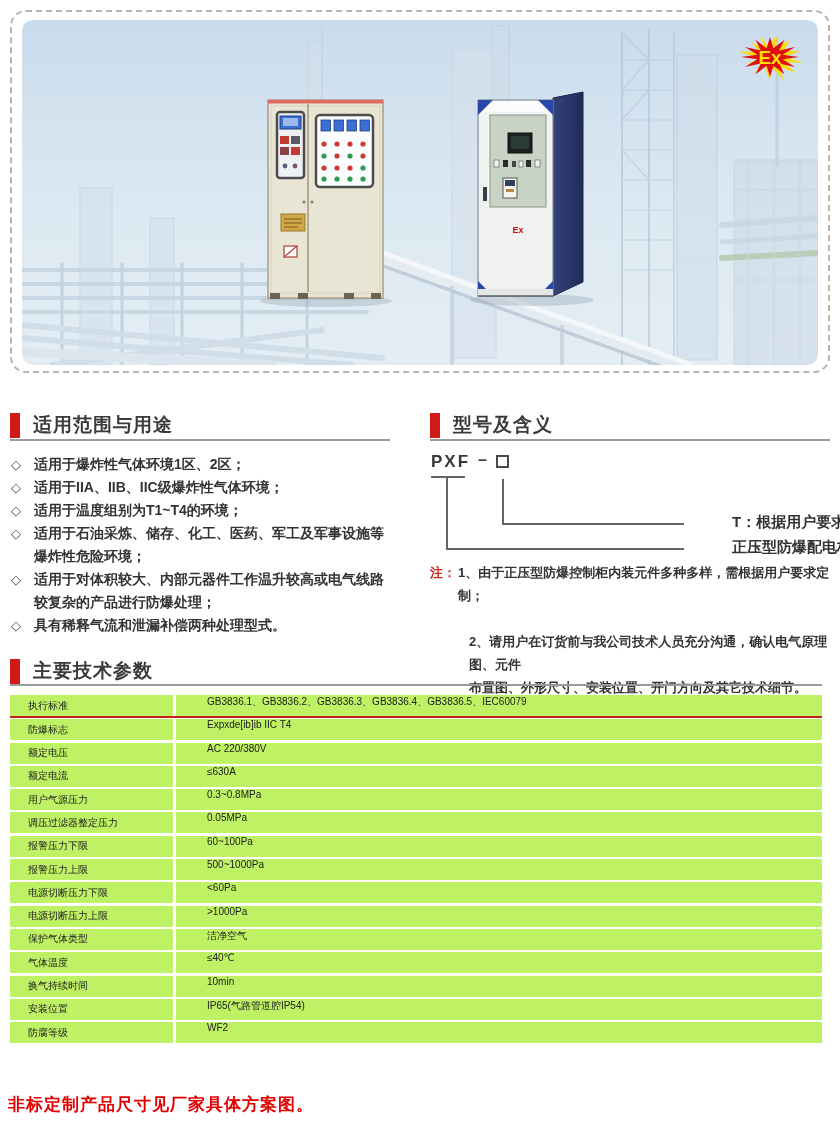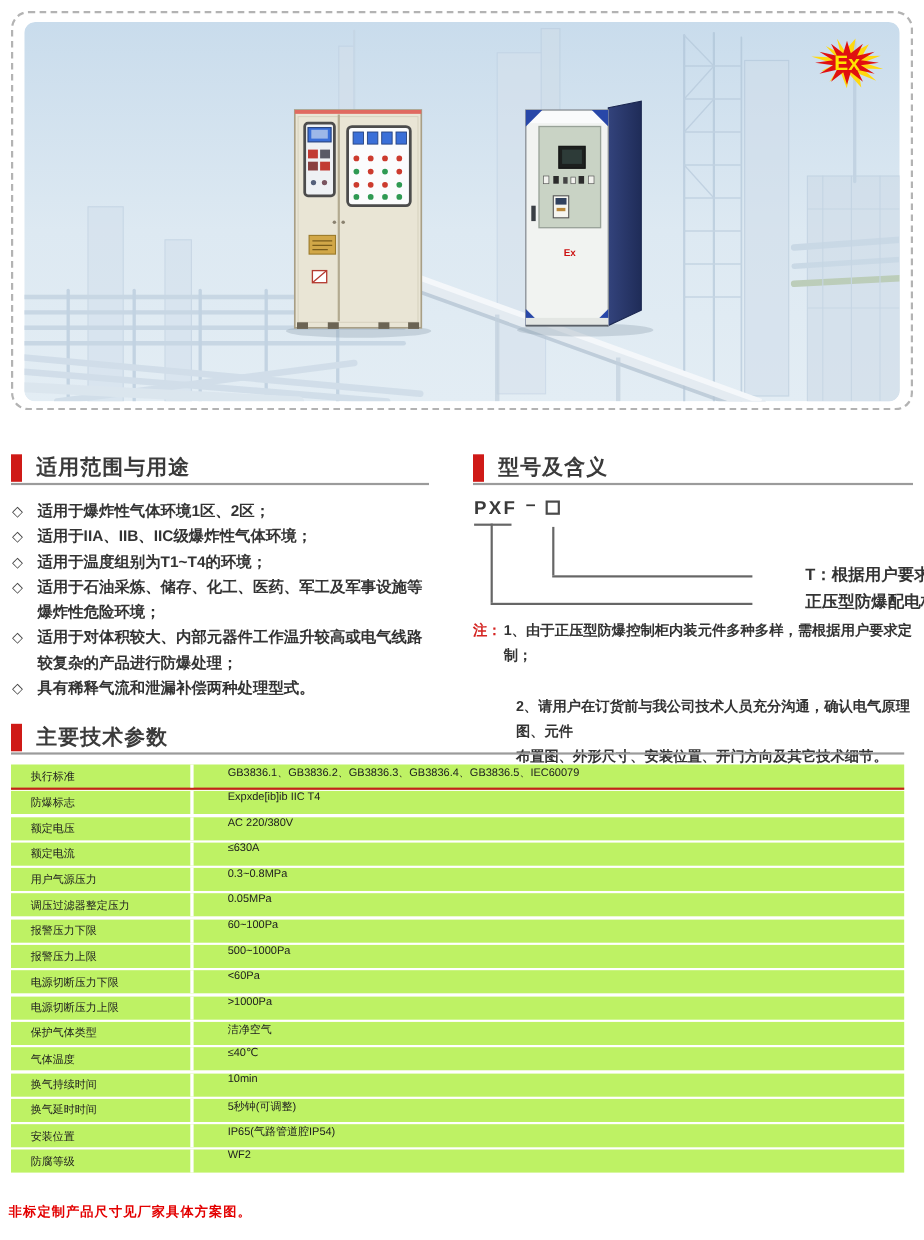--- a/index.html
+++ b/index.html
@@ -24,21 +24,21 @@
     position:absolute; height:30px; border-bottom:2px solid #9b9b9b;
     display:flex; align-items:center;
   }
   .red-bar { width:10px; height:25px; background:#cf1a17; flex:0 0 auto; }
   .sec-title {
     margin-left:13px; font-size:19px; font-weight:bold; color:#3a3a3a;
     letter-spacing:1px; white-space:nowrap;
   }
   .hdr-usage  { left:10px;  top:411px; width:380px; }
   .hdr-model  { left:430px; top:411px; width:400px; }
-  .hdr-params { left:10px;  top:656px; width:812px; }
+  .hdr-params { left:10px;  top:656px; width:812px;align-items:flex-end; }
   
   .usage-list {
     position:absolute; left:10px; top:453px; width:392px; list-style:none;
   }
   .usage-list li {
     position:relative; padding-left:24px; font-size:14px; line-height:23px;
     font-weight:600; color:#333; white-space:pre-line;
   }
   .diamond { position:absolute; left:1px; top:0; font-size:13px; font-weight:400; color:#444; }
   
@@ -71,21 +71,21 @@
   }
   .param-row.first { border-bottom:2px solid #c4231b; height:23px; margin-bottom:1.3px; }
   .cell-label {
     width:166px; flex:0 0 auto; padding-left:18px;
     border-right:3px solid #ffffff; align-self:stretch;
     display:flex; align-items:center; white-space:nowrap;
   }
   .cell-value { flex:1; padding-left:31px; white-space:nowrap; }
   
   .footer-note {
-    position:absolute; left:8px; top:1093px; font-size:12px; font-weight:bold;
+    position:absolute; left:8px; top:1093px; font-size:17px; font-weight:bold;
     color:#e30000; letter-spacing:1px;
   }
 </style>
 </head>
 <body>
 
 <div class="page">
 
   <div class="photo-frame"></div>
 
@@ -369,24 +369,20 @@
     </div>
     <div class="param-row">
       <div class="cell-label">气体温度</div>
       <div class="cell-value">≤40℃</div>
     </div>
     <div class="param-row">
       <div class="cell-label">换气持续时间</div>
       <div class="cell-value">10min</div>
     </div>
     <div class="param-row">
-      <div class="cell-label">换气延时时间</div>
-      <div class="cell-value">5秒钟(可调整)</div>
-    </div>
-    <div class="param-row">
       <div class="cell-label">安装位置</div>
       <div class="cell-value">IP65(气路管道腔IP54)</div>
     </div>
     <div class="param-row">
       <div class="cell-label">防腐等级</div>
       <div class="cell-value">WF2</div>
     </div>
   </div>
 
   <div class="footer-note">非标定制产品尺寸见厂家具体方案图。</div>

